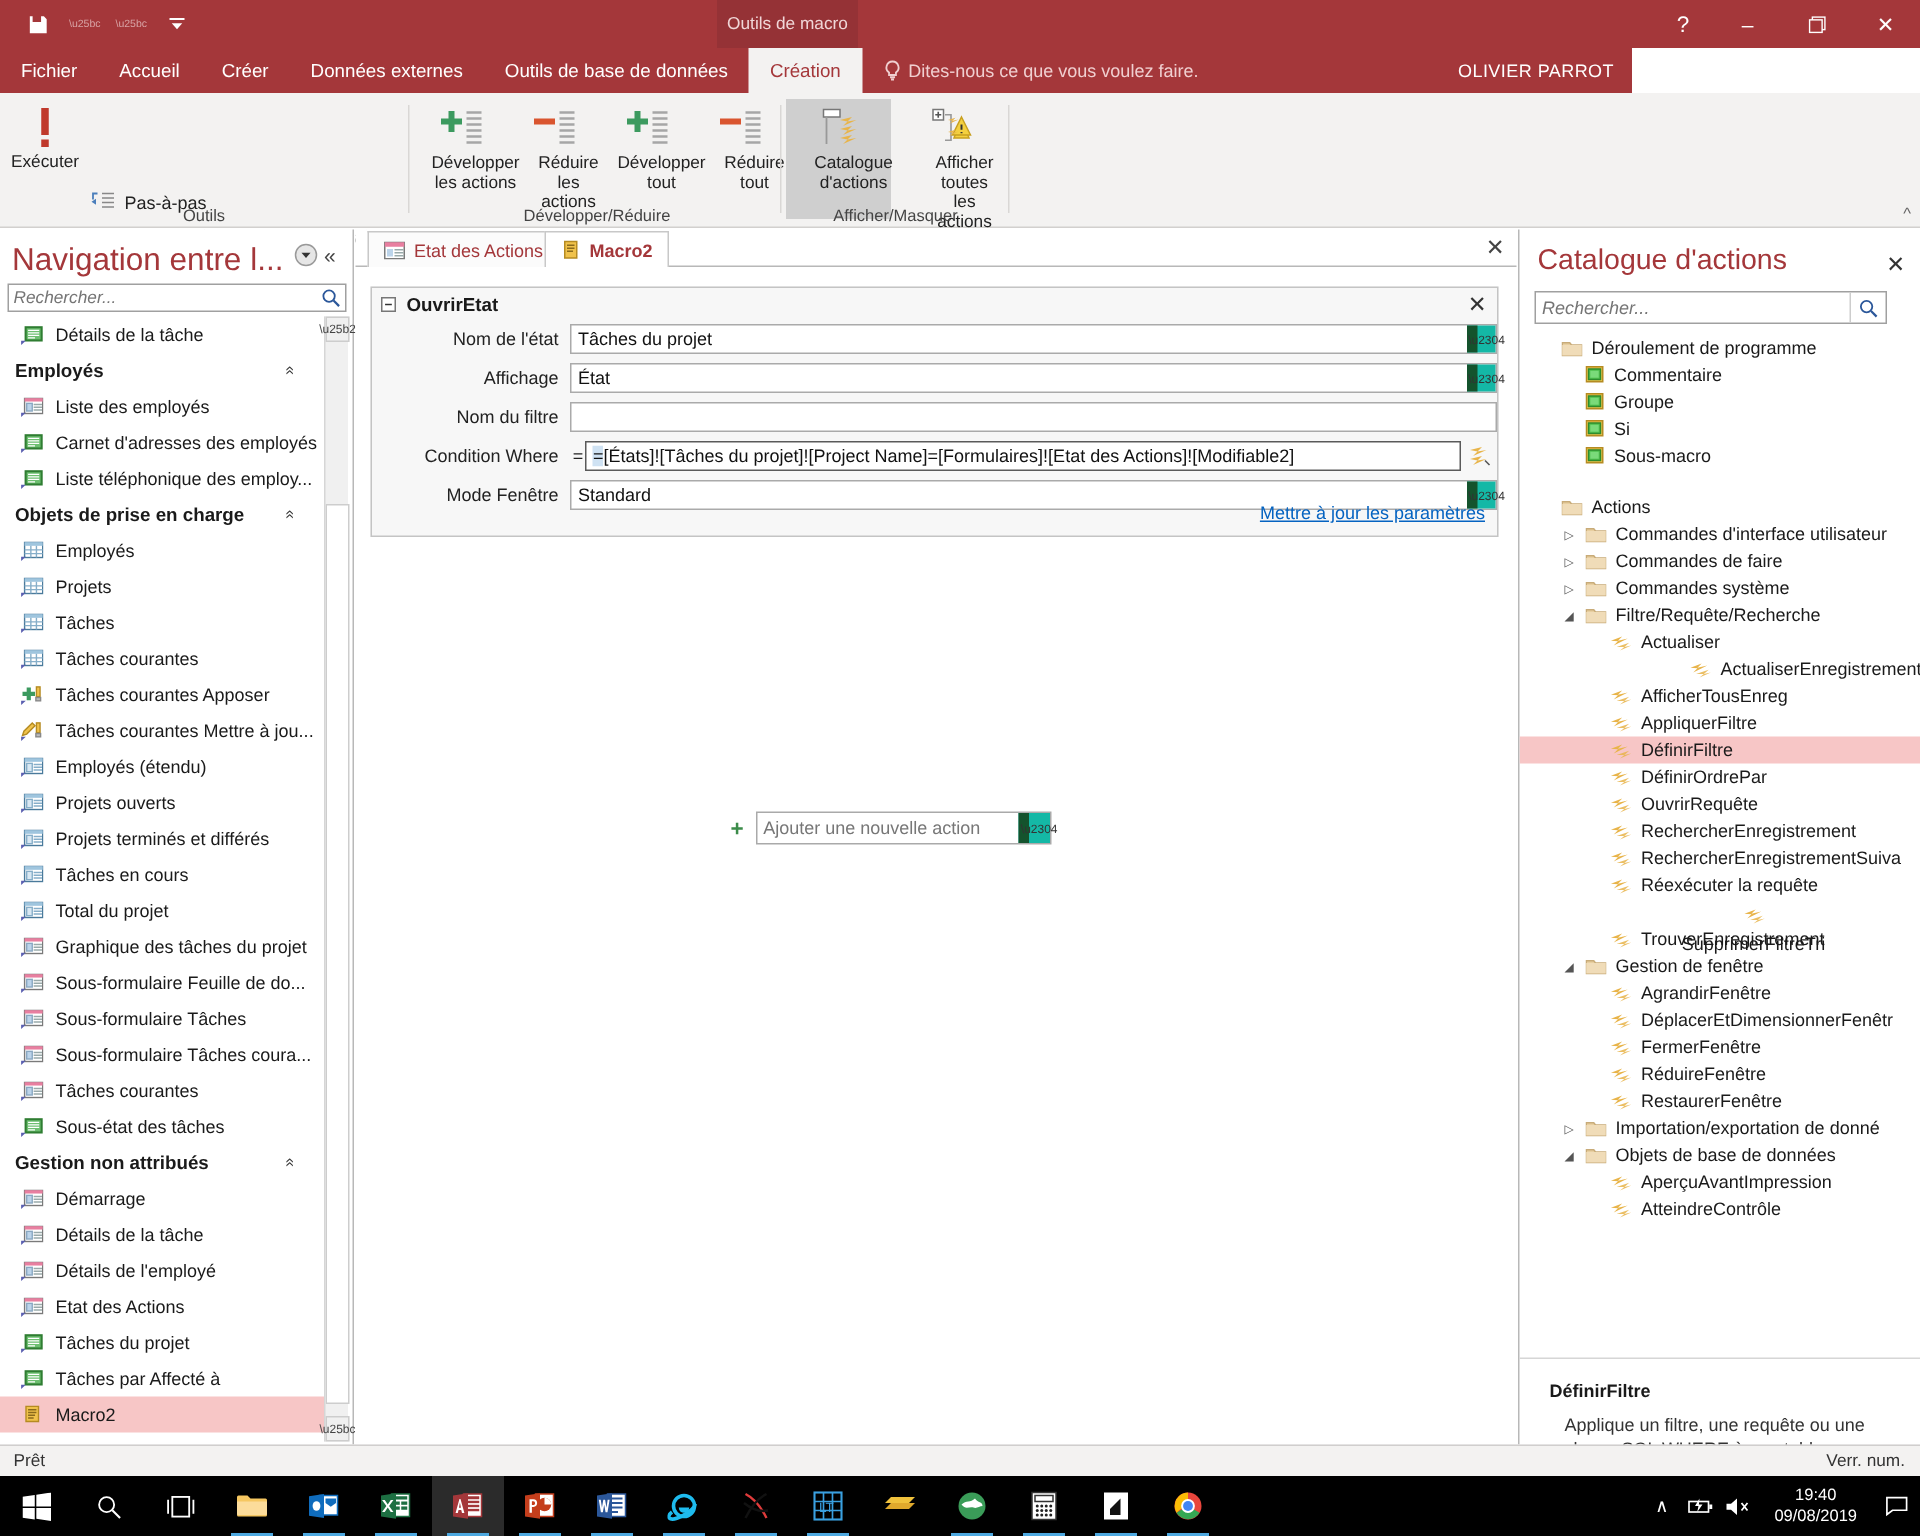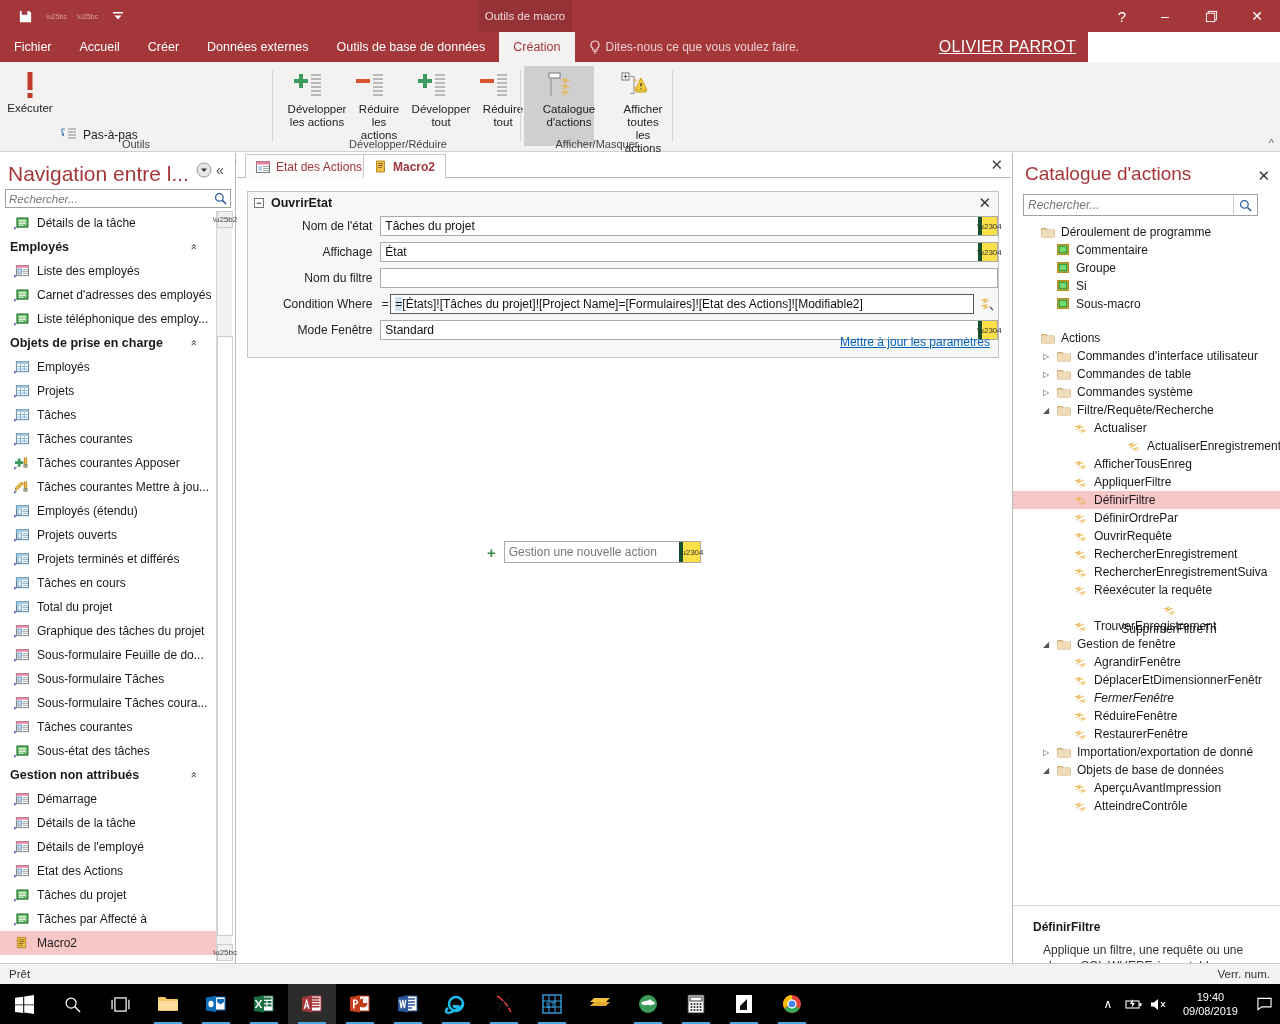--- a/index.html
+++ b/index.html
@@ -49,23 +49,22 @@
     color: #ffffff; font-size: 12.5px; white-space: nowrap;
   }
   .rtab.active { background: #f3f2f1; color: #a4373a; }
   .tellme {
     display: flex; align-items: center; gap: 5px;
     color: #f0cfd0; font-size: 12px; padding-left: 14px;
   }
   .bulb { display: inline-block; }
   .username {
     position: absolute; right: 12px; top: 0; height: 30px;
-    display: flex; align-items: center; color: #ffffff; font-size: 16px;
+    display: flex; align-items: center; color: #ffffff; font-size: 12px;
     letter-spacing: .3px;
-    text-decoration: underline;
   }
 
   
   .ribbon {
     position: absolute; left: 0; top: 62px; width: 1280px; height: 90px;
     background: #f3f2f1; border-bottom: 1px solid #d2d0ce;
   }
   .rgroup { position: absolute; top: 0; height: 90px; }
   .rgroup-label {
     position: absolute; bottom: 2px; left: 0; width: 100%;
@@ -185,22 +184,22 @@
   .frow .flabel {
     width: 133px; text-align: right; padding-right: 8px;
     font-size: 12px; color: #222;
   }
   .fctl {
     height: 20px; border: 1px solid #aaa; background: #fff;
     display: flex; align-items: center; font-size: 12px; color: #111;
   }
   .fctl .val { padding-left: 4px; flex: 1; white-space: nowrap; overflow: hidden; }
   .dd {
-    width: 19px; height: 18px; border-left: 4px solid #14532d;
-    background: #fde047; display: flex; align-items: center; justify-content: center;
+    width: 19px; height: 18px; border-left: 7px solid #14532d;
+    background: #14b8a6; display: flex; align-items: center; justify-content: center;
     font-size: 8px; color: #333;
   }
   .eq { width: 10px; text-align: center; font-size: 12px; color: #222; }
   .selchar { background: #cfe2f3; }
   .build-icon { width: 24px; display: flex; align-items: center; justify-content: center; }
   .updatelink {
     position: absolute; right: 8px; top: 143px; font-size: 12px;
     color: #0563c1; text-decoration: underline;
   }
   .addaction {
@@ -929,21 +928,21 @@
             <span class="dd">\u2304</span>
           </div>
         </div>
 
         <div class="updatelink">Mettre à jour les paramètres</div>
       </div>
 
       <div class="addaction">
         <span class="plus">+</span>
         <div class="combo">
-          <span class="val">Gestion une nouvelle action</span>
+          <span class="val">Ajouter une nouvelle action</span>
           <span class="dd">\u2304</span>
         </div>
       </div>
     </div>
   </div>
 
   <div class="catalog">
     <div class="cat-title">Catalogue d'actions</div>
     <div class="cat-close">✕</div>
     <div class="cat-search">
@@ -1032,21 +1031,21 @@
           <span>Commandes d'interface utilisateur</span>
         </div>
         <div class="tnode" style="padding-left: 28px;">
           <span class="twist">▷</span>
           <span class="ico">
             <svg width="14" height="12" viewBox="0 0 14 12">
               <path fill="#e8cfa0" stroke="#c8ab78" d="M.5 2.5h5l1.2 1.5h6.8v7H.5z"></path>
               <path fill="#f0dcb8" d="M.5 4h13v7H.5z"></path>
             </svg>
           </span>
-          <span>Commandes de table</span>
+          <span>Commandes de faire</span>
         </div>
         <div class="tnode" style="padding-left: 28px;">
           <span class="twist">▷</span>
           <span class="ico">
             <svg width="14" height="12" viewBox="0 0 14 12">
               <path fill="#e8cfa0" stroke="#c8ab78" d="M.5 2.5h5l1.2 1.5h6.8v7H.5z"></path>
               <path fill="#f0dcb8" d="M.5 4h13v7H.5z"></path>
             </svg>
           </span>
           <span>Commandes système</span>
@@ -1232,21 +1231,21 @@
           <span class="ico">
             <svg width="15" height="11" viewBox="0 0 16 11">
               <g fill="#e8b44a">
                 <path d="M1 4l8-3-3 3 7-1.5-10 5 3-3z"></path>
                 <path d="M5 8.5l9-3-3.5 3 5-1-8 3.5 3-2.5z" opacity=".85"></path>
               </g>
             </svg>
           </span>
           <span>DéplacerEtDimensionnerFenêtr</span>
         </div>
-        <div class="tnode" style="padding-left: 44px; font-style: italic;">
+        <div class="tnode" style="padding-left: 44px;">
           <span class="twist"></span>
           <span class="ico">
             <svg width="15" height="11" viewBox="0 0 16 11">
               <g fill="#e8b44a">
                 <path d="M1 4l8-3-3 3 7-1.5-10 5 3-3z"></path>
                 <path d="M5 8.5l9-3-3.5 3 5-1-8 3.5 3-2.5z" opacity=".85"></path>
               </g>
             </svg>
           </span>
           <span>FermerFenêtre</span>

